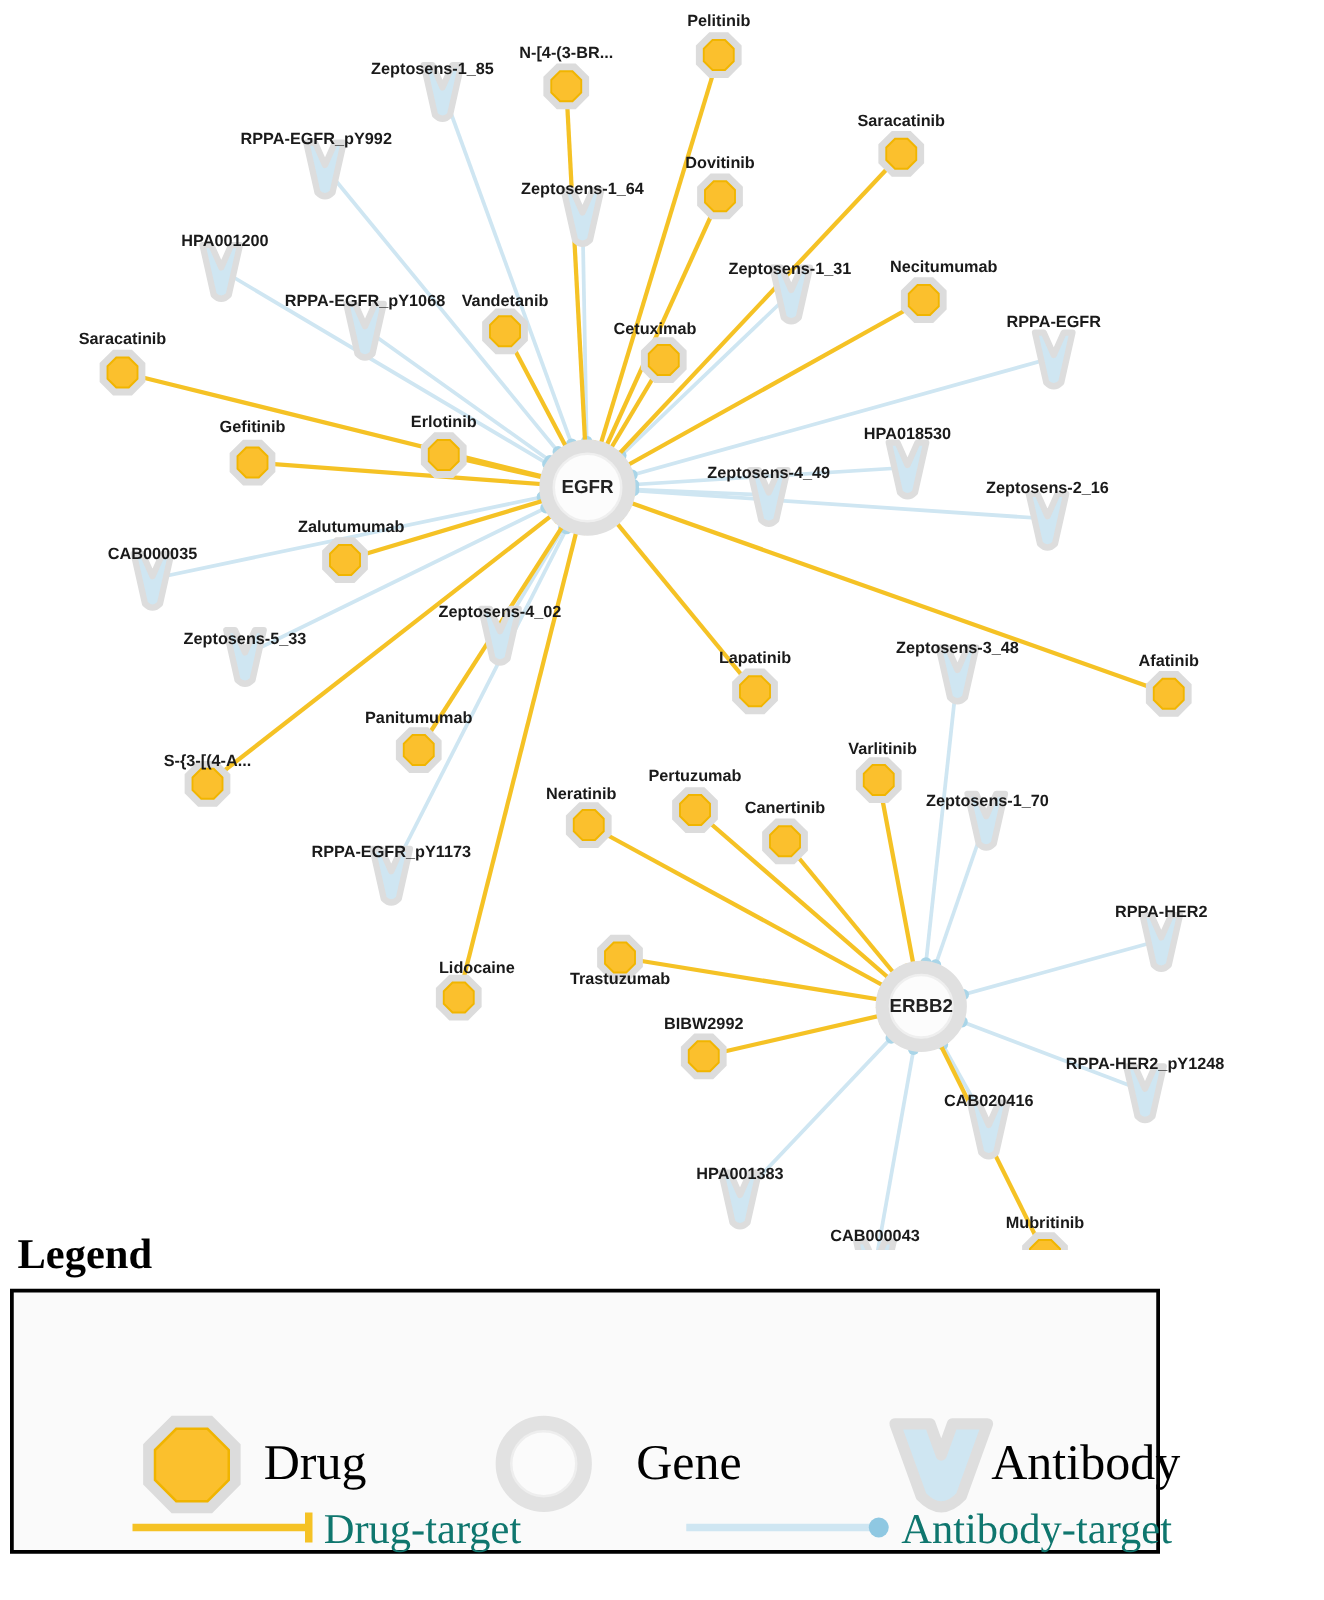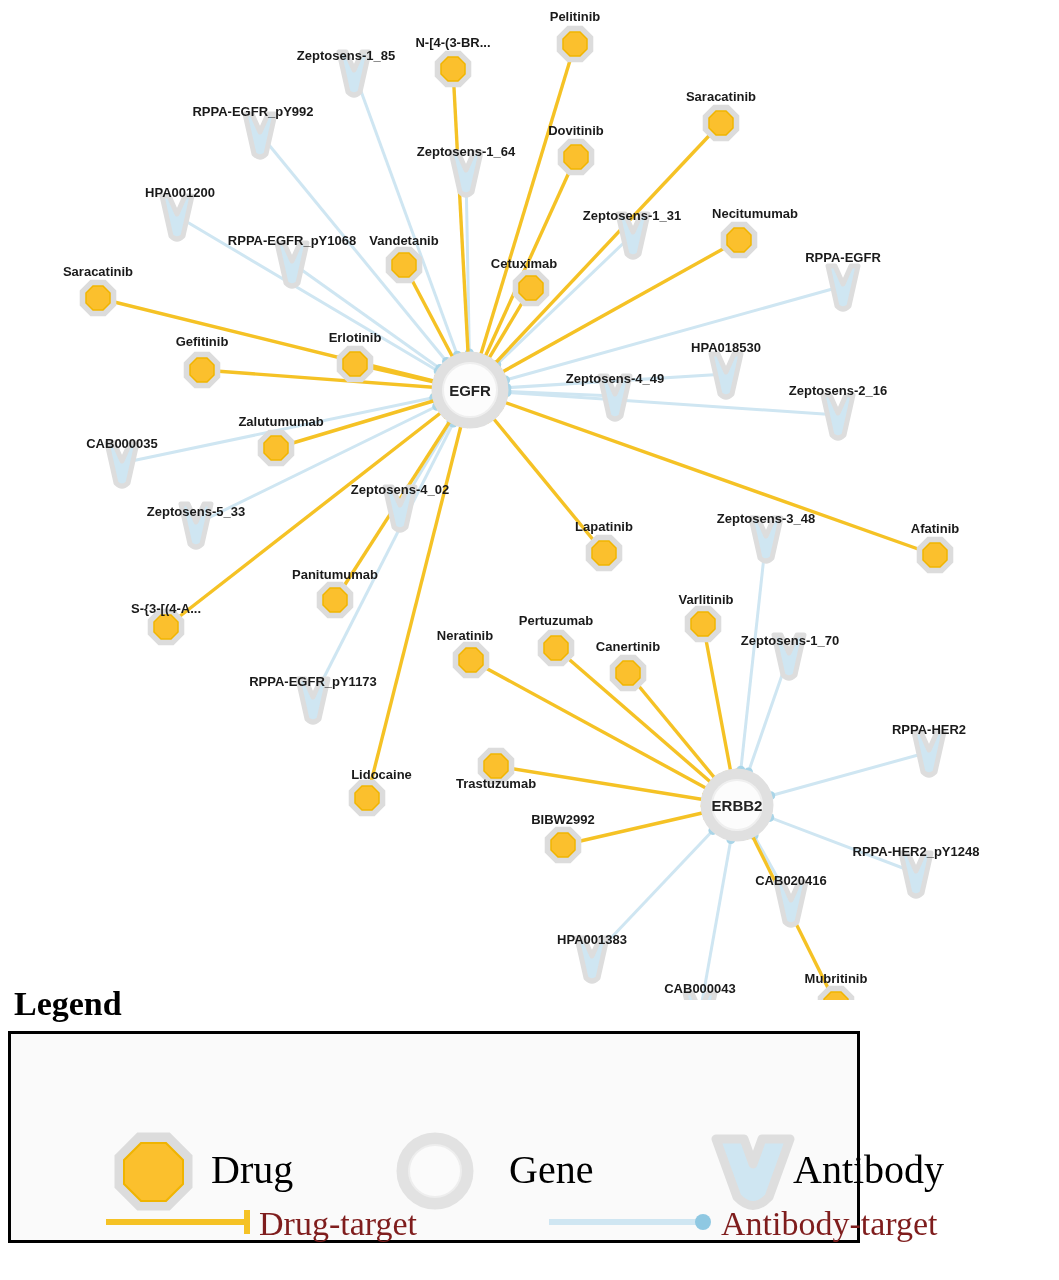--- a/index.html
+++ b/index.html
@@ -40,21 +40,21 @@
     font-weight: bold;
     font-size: 15px;
     color: #222;
     white-space: nowrap;
     transform: translate(-50%, -50%);
   }
   #legend-wrap {
     position: absolute;
     left: 8px;
     top: 985px;
-    width: 852px;
+    width: 920px;
   }
   #legend-title {
     font-family: "Liberation Serif", serif;
     font-size: 34px;
     font-weight: bold;
     color: #000;
     margin: 0 0 8px 6px;
   }
   #legend-box {
     border: 3px solid #000;
@@ -66,21 +66,21 @@
   .legend-item-label {
     font-family: "Liberation Serif", serif;
     font-size: 40px;
     color: #000;
     position: absolute;
     white-space: nowrap;
   }
   .legend-edge-label {
     font-family: "Liberation Serif", serif;
     font-size: 34px;
-    color: #7f1d1d;
+    color: #0f766e;
     position: absolute;
     white-space: nowrap;
   }
 </style>
 </head>
 <body>
 
 <div id="network">
     <svg width="1059" height="1000" viewBox="0 0 1059 1000">
       <g>

